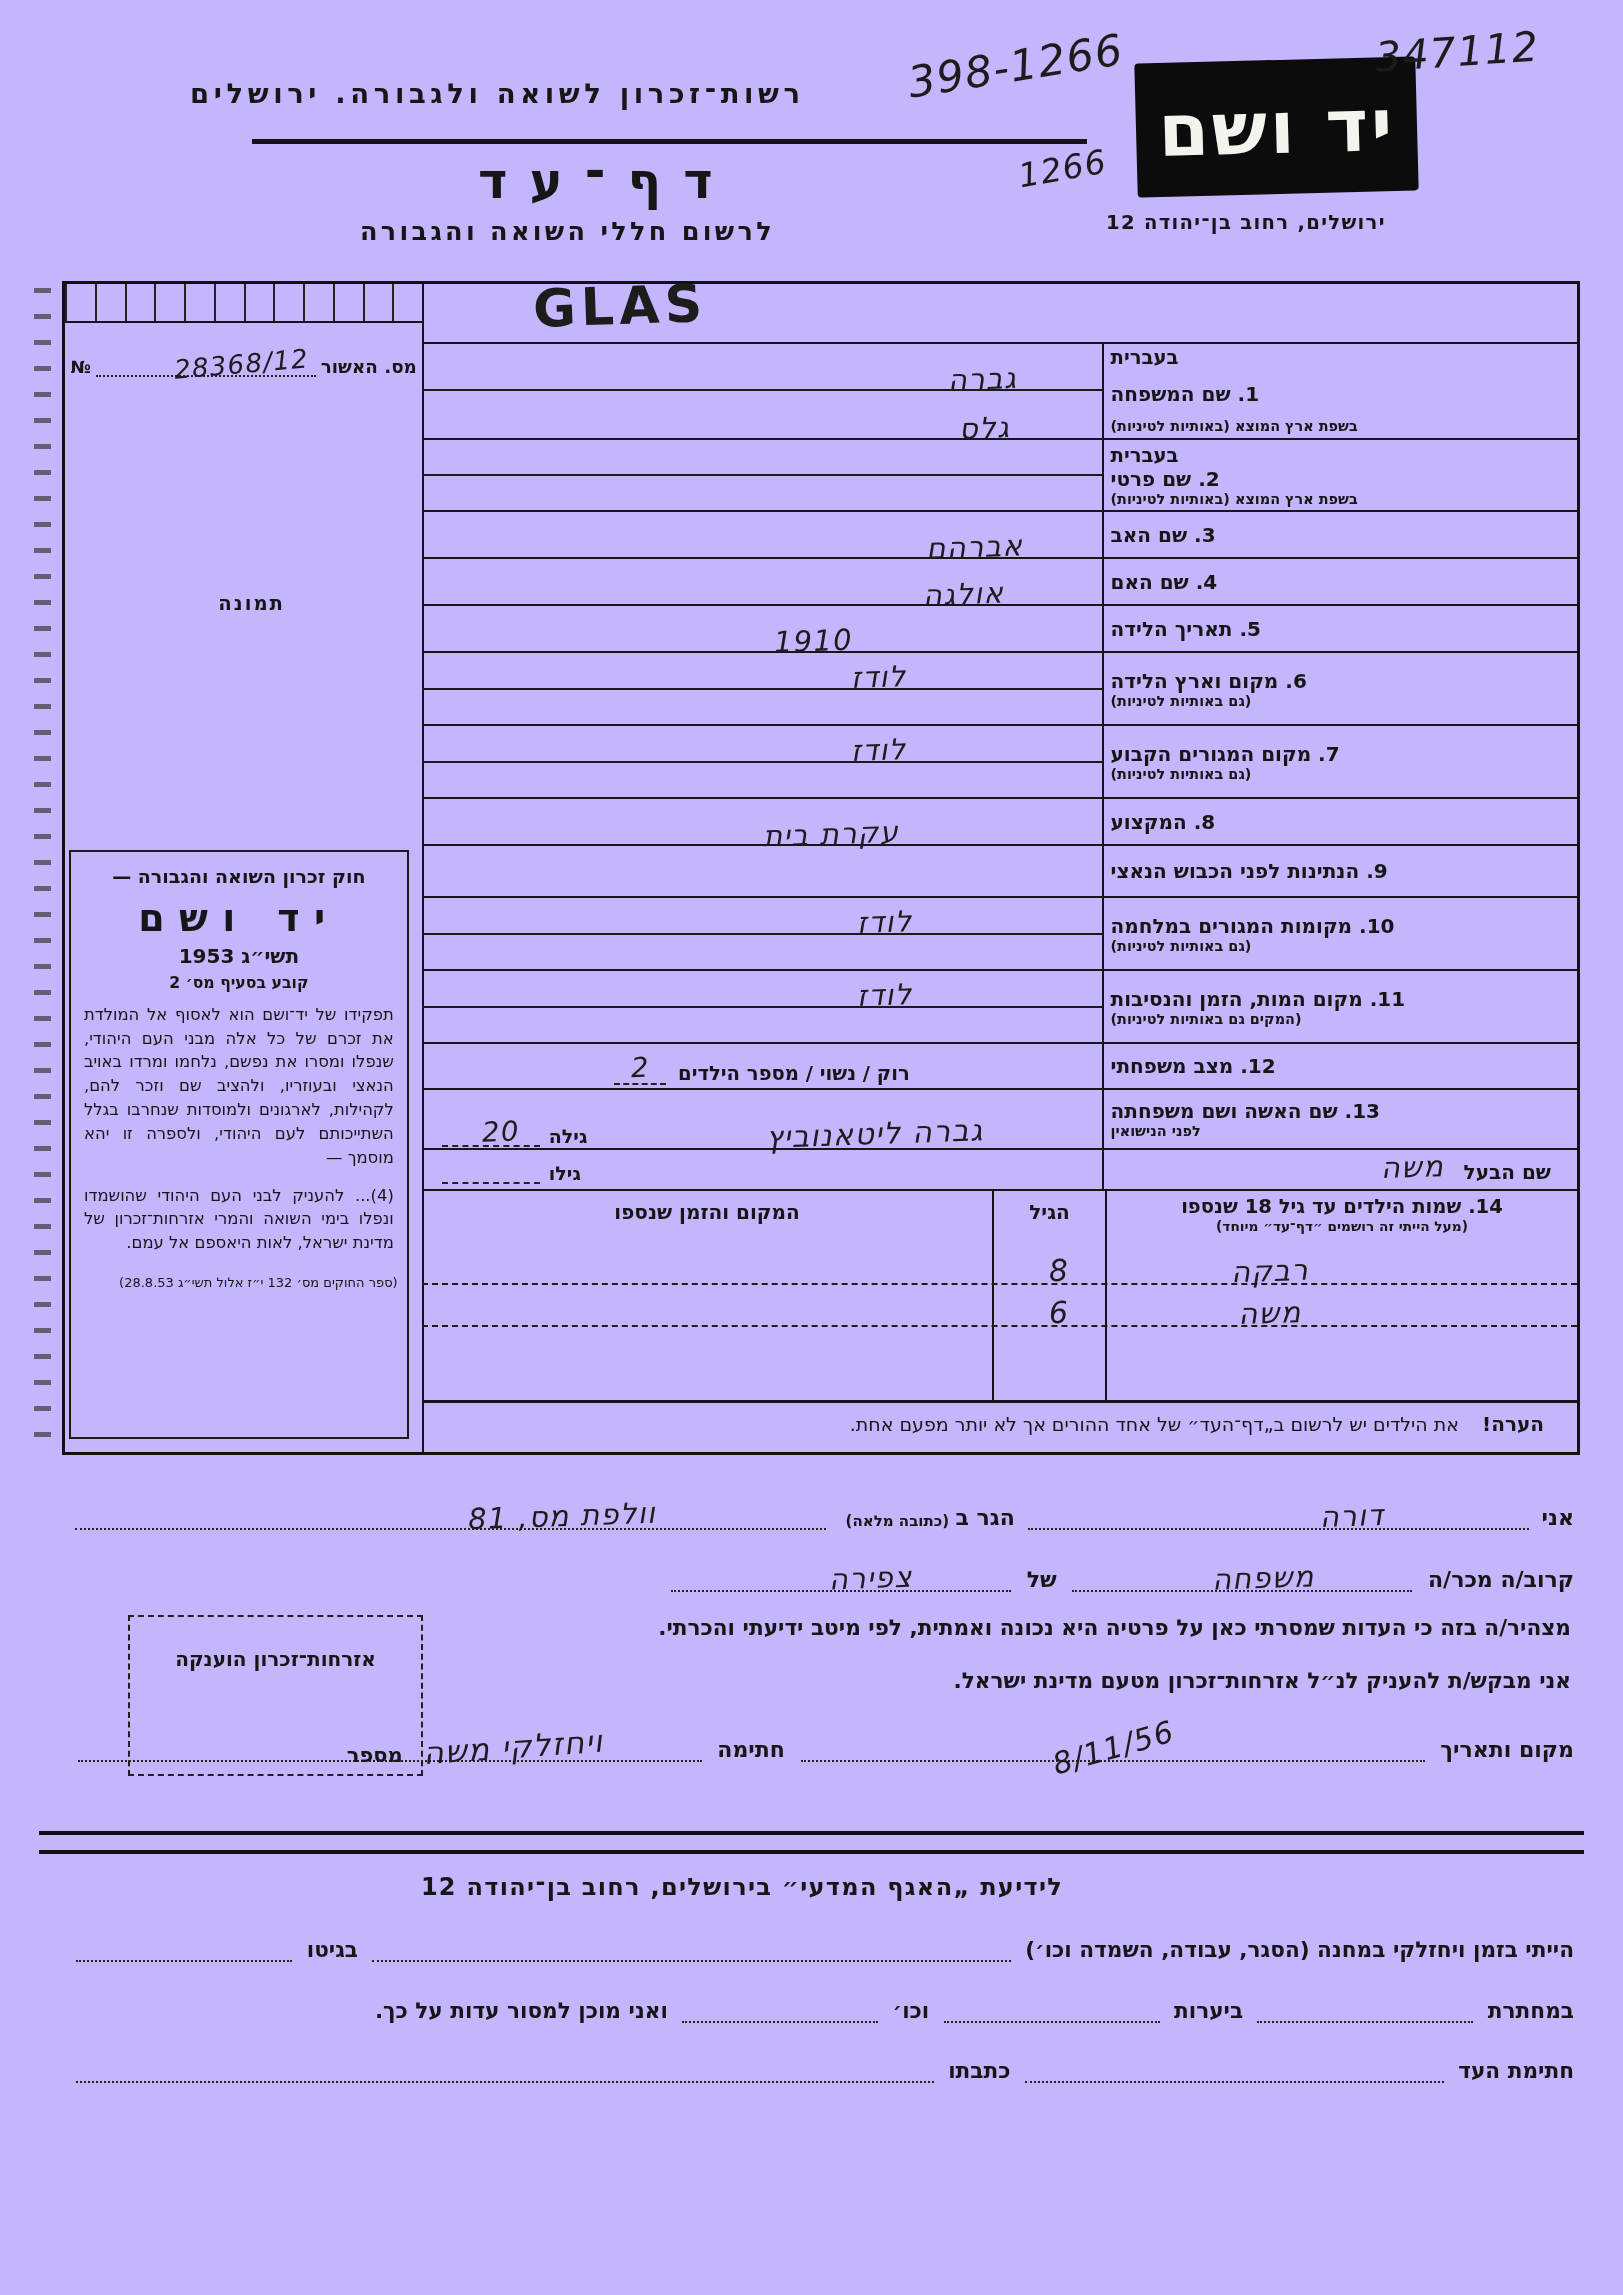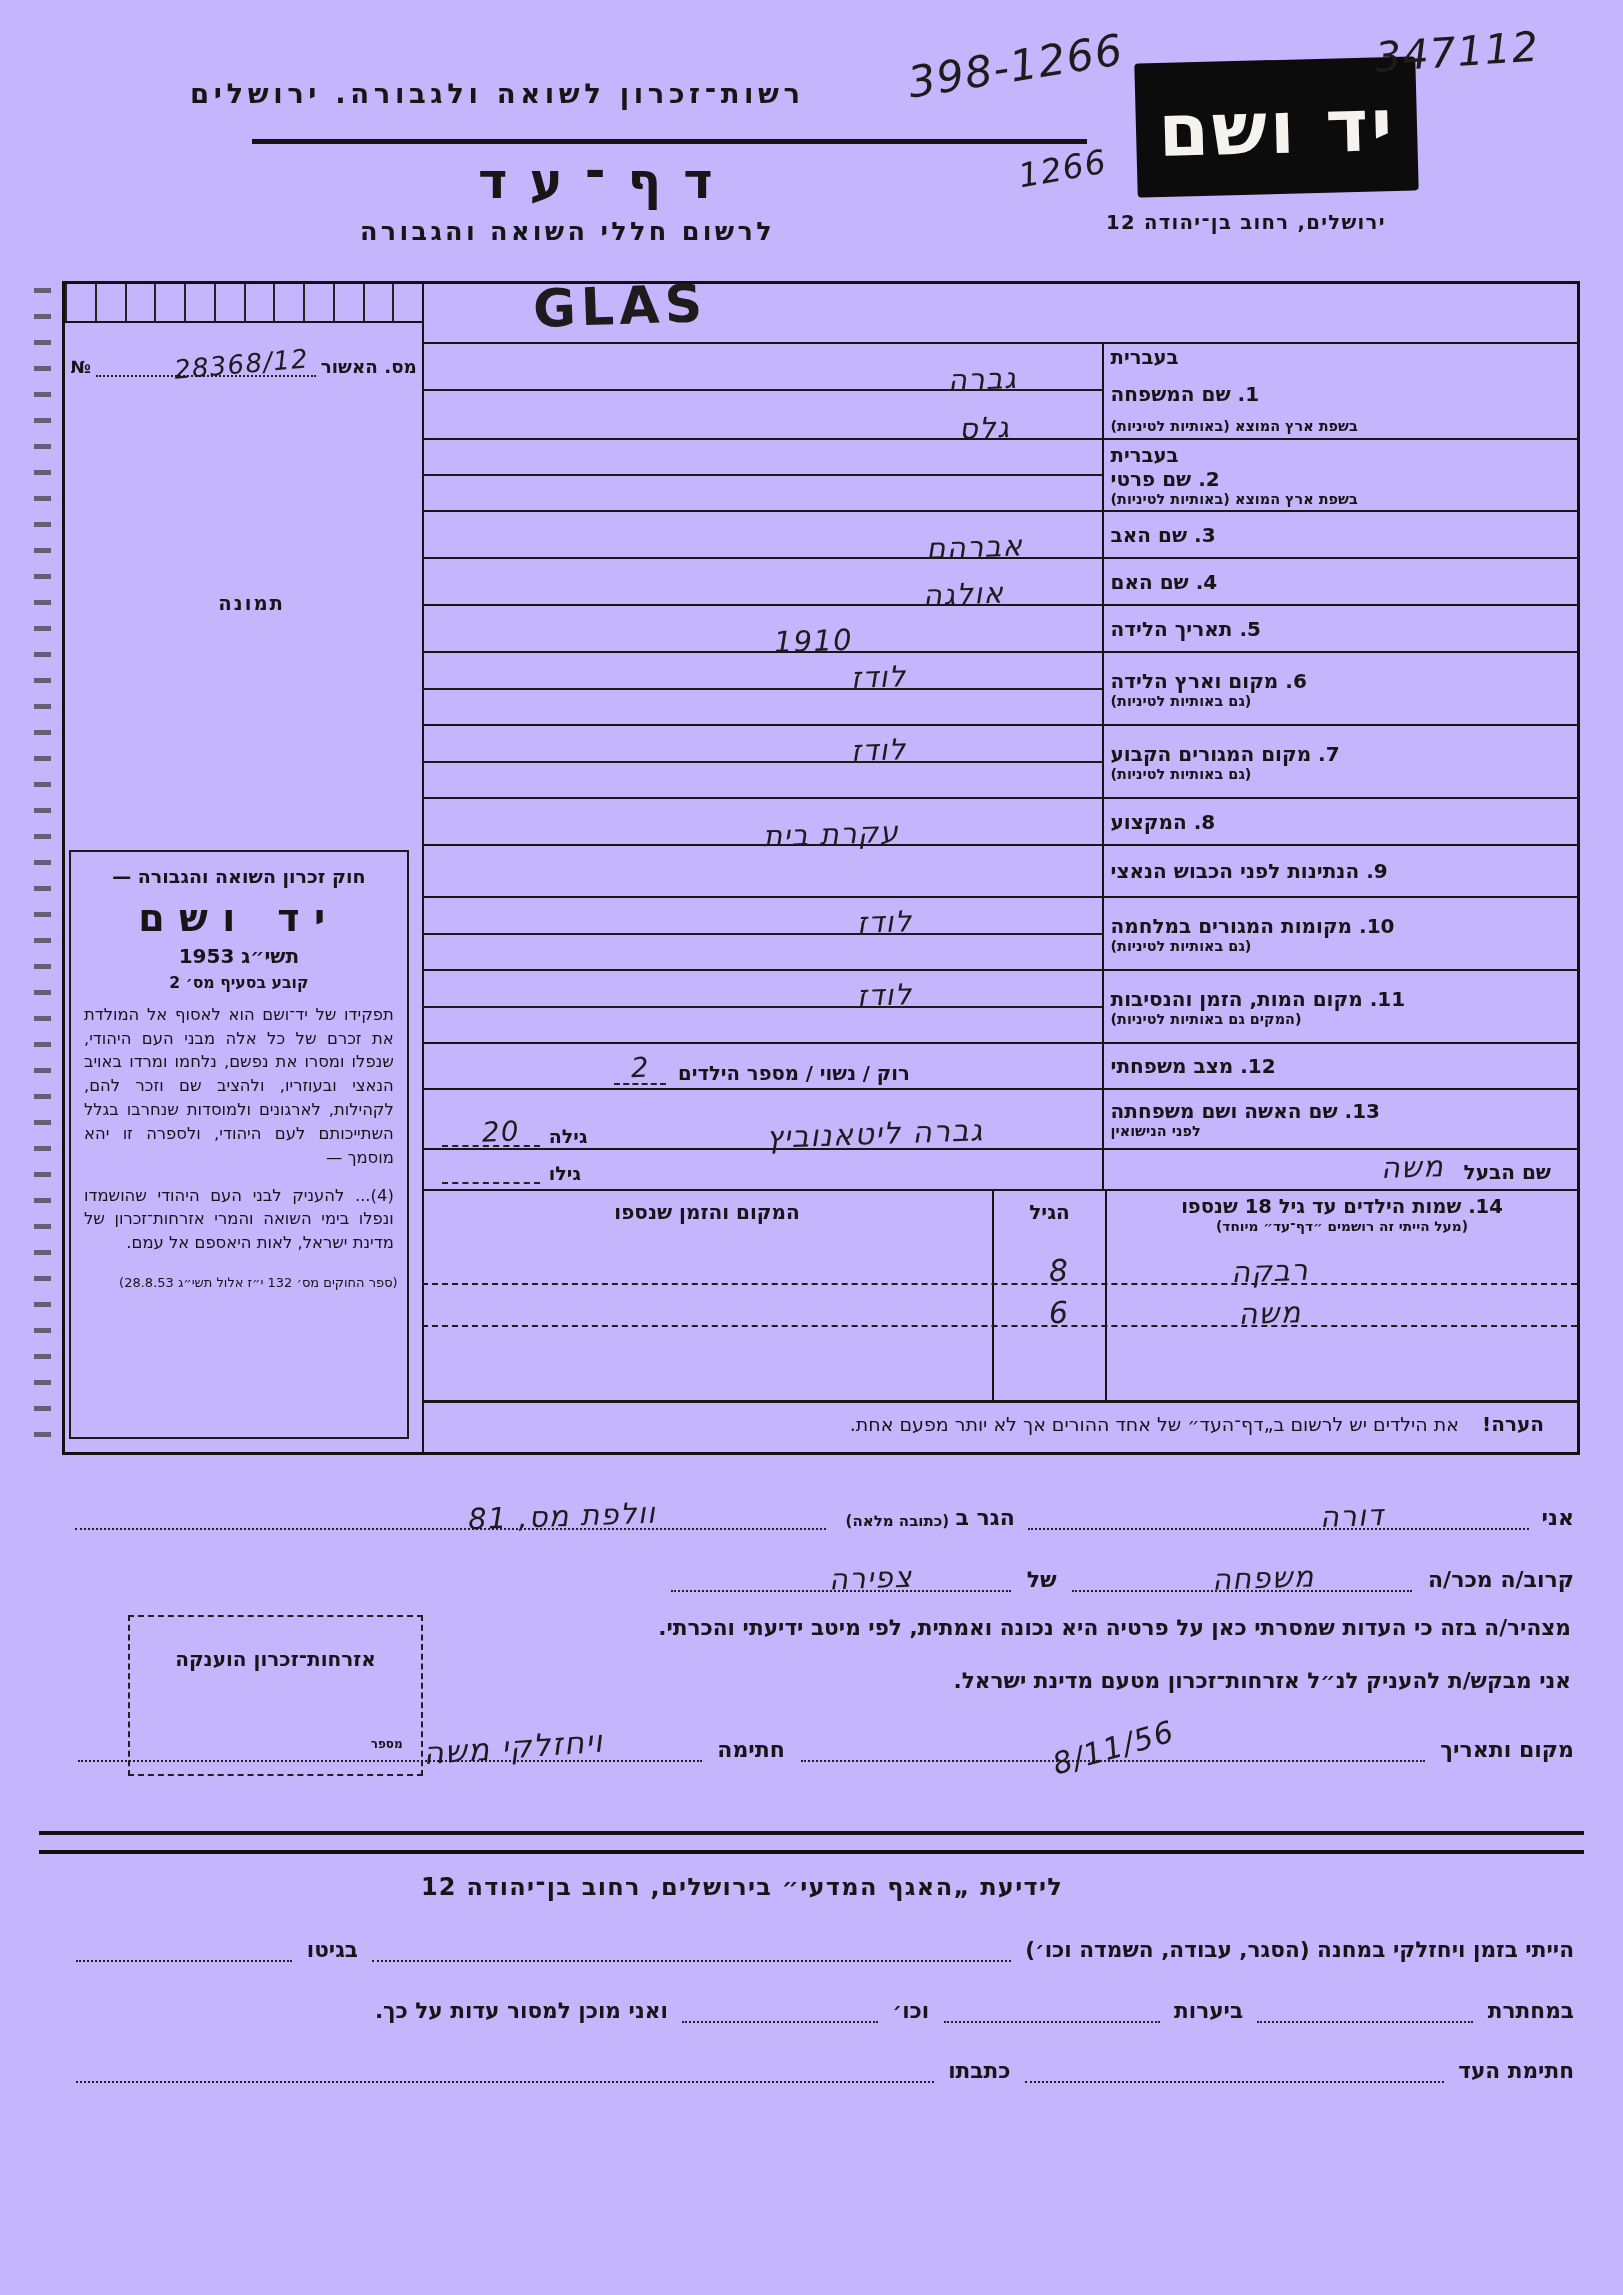--- a/index.html
+++ b/index.html
@@ -96,21 +96,21 @@
   
   .note-row{border-top:1.3px solid #161616;padding:9.2px 33px 6.5px 19.6px;font-size:19px;}
   .note-row .b{margin-left:17px;font-size:20px;}
   
   .decl{position:absolute;left:62px;width:1512px;display:flex;align-items:flex-end;
         font-size:22px;font-weight:bold;}
   .dline{border-bottom:2px dotted #222;position:relative;height:29px;}
   .dline .hw{position:absolute;bottom:-5.2px;font-size:29px;}
   .stampbox{left:128px;top:1615px;width:291px;height:157px;border:2px dashed #1f1f1f;}
   .stamp-title{position:absolute;top:29.5px;right:0;left:0;text-align:center;font-size:20px;font-weight:bold;}
-  .stamp-num{position:absolute;bottom:23px;right:18.3px;font-size:12px;font-weight:bold;}
+  .stamp-num{position:absolute;bottom:7px;right:18.3px;font-size:21px;font-weight:bold;}
   .plain{font-weight:bold;font-size:21.6px;}
   .rule{left:39px;width:1545px;height:3.9px;background:#101010;}
   .notice{left:0;top:1873px;width:1484px;text-align:center;font-size:24px;font-weight:bold;letter-spacing:1.3px;}
   .foot{position:absolute;left:62px;width:1512px;display:flex;align-items:flex-end;
         font-size:21.6px;font-weight:bold;}
   .fdot{border-bottom:2px dotted #222;height:26px;}
   .small-sub{font-size:15px;font-weight:bold;margin:0 6.5px;}
 </style>
 </head>
 <body>

